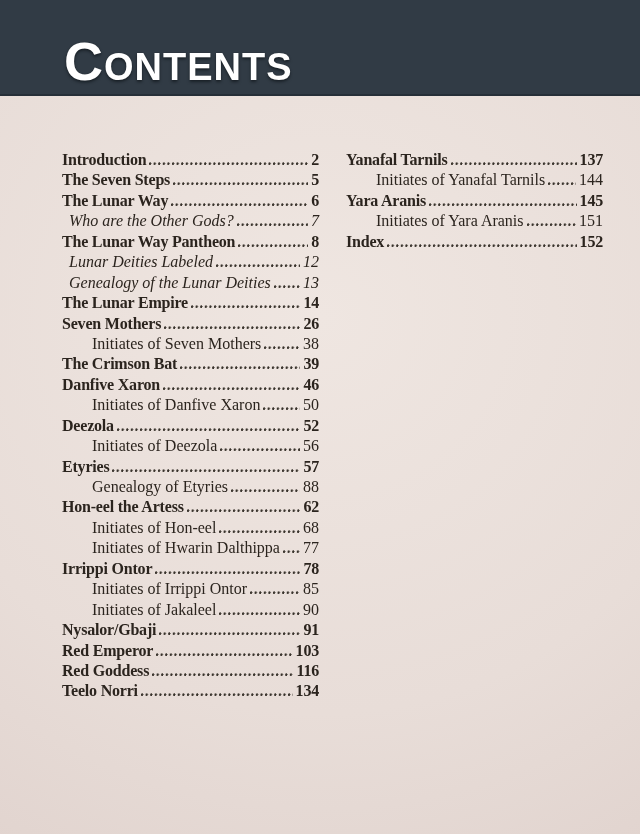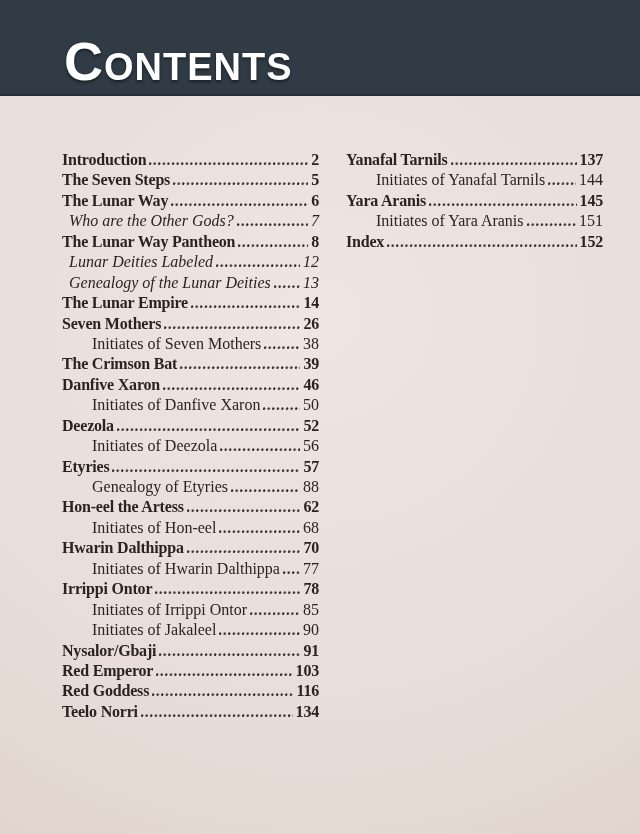--- a/index.html
+++ b/index.html
@@ -132,25 +132,20 @@
         <div class="row chapter">
           <span class="label">Hon-eel the Artess</span>
           <span class="leader"></span>
           <span class="num">62</span>
         </div>
         <div class="row sub">
           <span class="label">Initiates of Hon-eel</span>
           <span class="leader"></span>
           <span class="num">68</span>
         </div>
-        <div class="row chapter">
-          <span class="label">Hwarin Dalthippa</span>
-          <span class="leader"></span>
-          <span class="num">70</span>
-        </div>
         <div class="row sub">
           <span class="label">Initiates of Hwarin Dalthippa</span>
           <span class="leader"></span>
           <span class="num">77</span>
         </div>
         <div class="row chapter">
           <span class="label">Irrippi Ontor</span>
           <span class="leader"></span>
           <span class="num">78</span>
         </div>

